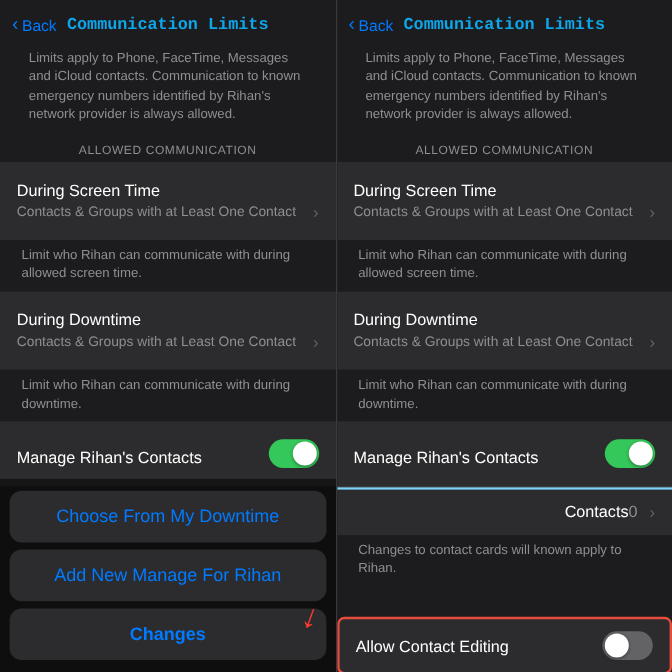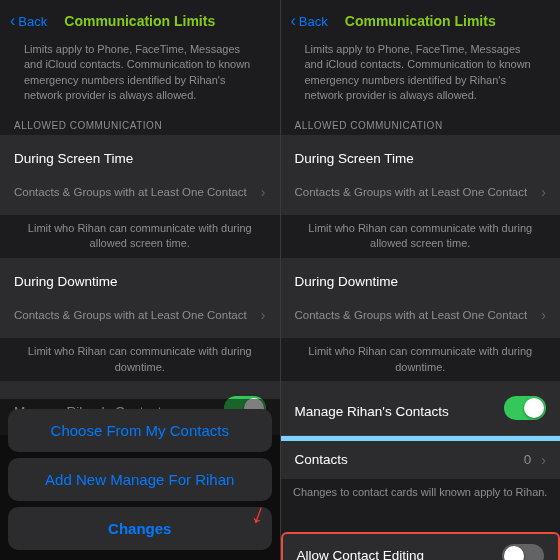--- a/index.html
+++ b/index.html
@@ -52,38 +52,40 @@
       color: #007aff;
       margin-right: 1px;
     }
 
     .nav-title {
       position: absolute;
       left: 50%;
       transform: translateX(-50%);
       font-size: 14px;
       font-weight: 600;
-      color: #84cc16;
+      color: #0ea5e9;
       white-space: nowrap;
+      font-family: Liberation Mono, monospace;
     }
 
     .description-text {
       font-size: 11px;
       color: #8e8e93;
       padding: 4px 24px 10px;
       line-height: 1.4;
     }
 
     .section-header {
       font-size: 10px;
       font-weight: 500;
       color: #8e8e93;
       text-transform: uppercase;
       letter-spacing: 0.5px;
       padding: 6px 14px 4px;
+      text-align: center;
     }
 
     .settings-group {
       background: #2c2c2e;
       margin: 0 0 2px;
     }
 
     .settings-row {
       display: flex;
       align-items: flex-end;
@@ -104,35 +106,34 @@
       font-size: 13.5px;
       color: #fff;
       font-weight: 400;
       line-height: 1.3;
     }
 
     .row-subtitle {
       font-size: 11.5px;
       color: #8e8e93;
       line-height: 1.3;
-      margin-top: 18px;
+      margin-top: 3px;
     }
 
     .chevron-right {
       color: #636366;
       font-size: 14px;
       margin-left: 6px;
     }
 
     .row-description {
       font-size: 11px;
       color: #8e8e93;
-      padding: 4px 8px 6px;
+      padding: 4px 18px 6px;
       line-height: 1.4;
-      text-align: center;
     }
 
     
     .toggle {
       width: 42px;
       height: 24px;
       border-radius: 12px;
       position: relative;
       cursor: pointer;
       flex-shrink: 0;
@@ -206,21 +207,22 @@
       color: #ff3b30;
       transform: rotate(20deg);
       z-index: 10;
     }
 
     
     .contacts-row {
       display: flex;
       align-items: center;
       padding: 10px 14px;
-      border-top: 5px solid #7dd3fc;
+      border-top: 2px solid #7dd3fc;
+      text-align: right;
     }
 
     .contacts-value {
       font-size: 13.5px;
       color: #8e8e93;
       margin-right: 4px;
     }
 
     .allow-editing-row {
       display: flex;
@@ -277,21 +279,21 @@
       </div>
       <div class="toggle on">
         <div class="toggle-knob"></div>
       </div>
     </div>
   </div>
 
   <div class="red-arrow">↓</div>
 
   <div class="action-sheet-overlay">
-    <button class="action-btn">Choose From My Contacts</button>
+    <button class="action-btn">Choose From My Downtime</button>
     <button class="action-btn">Add New Manage For Rihan</button>
     <button class="action-btn cancel">Changes</button>
   </div>
 </div>
 
 <div class="panel panel-right">
   <div class="nav-bar">
     <div class="back-btn">
       <span class="back-chevron">‹</span>
       <span>Back</span>

